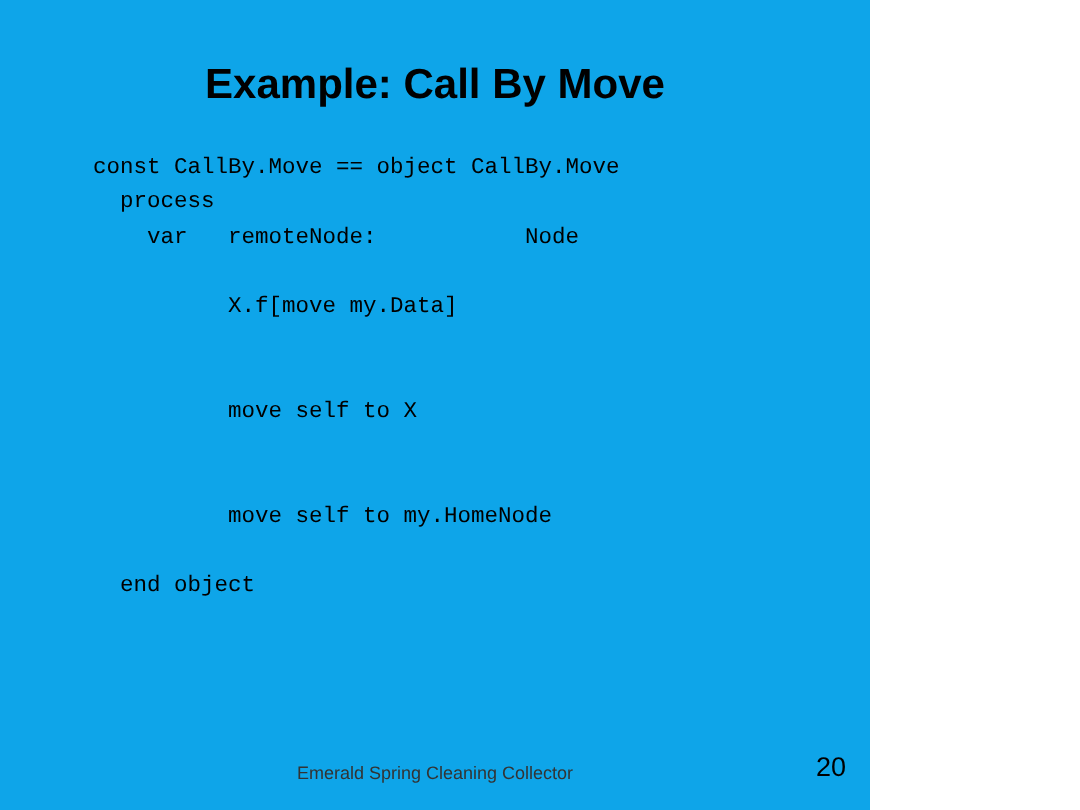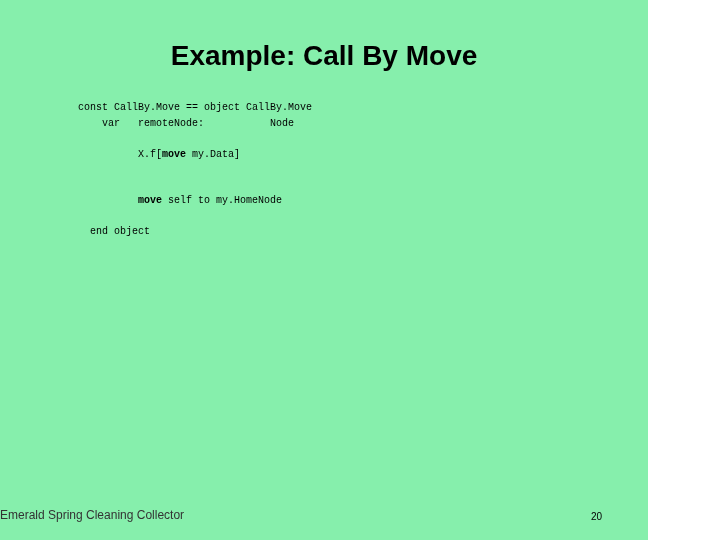--- a/index.html
+++ b/index.html
@@ -11,96 +11,101 @@
     body {
       width: 720px;
       height: 540px;
       background: #ffffff;
       font-family: Arial, Helvetica, sans-serif;
       overflow: hidden;
       position: relative;
     }
 
     .slide-container {
-      width: 648px;
+      width: 580px;
       height: 540px;
-      background: #86efac;
+      background: #0ea5e9;
       position: relative;
       padding: 30px 50px;
     }
 
     .slide-title {
       text-align: center;
       font-size: 28px;
       font-weight: bold;
       color: #000000;
       margin-bottom: 28px;
       margin-top: 10px;
     }
 
     .code-block {
       font-family: 'Courier New', Courier, monospace;
-      font-size: 10px;
+      font-size: 15px;
       line-height: 1.55;
       color: #000000;
-      margin-left: 28px;
+      margin-left: 12px;
     }
 
     .code-line {
       white-space: pre;
       display: block;
     }
 
     .bold {
-      font-weight: bold;
+      font-weight: normal;
     }
 
     .footer {
       position: absolute;
       bottom: 18px;
       left: 0;
       right: 0;
       display: flex;
+      justify-content: center;
       align-items: center;
     }
 
     .footer-text {
       font-size: 12px;
       color: #333333;
       text-align: center;
     }
 
     .page-number {
       position: absolute;
       bottom: 18px;
-      right: 46px;
-      font-size: 10px;
+      right: 16px;
+      font-size: 18px;
       color: #000000;
     }
   </style>
 </head>
 <body>
 
 <div class="slide-container">
 
   <h1 class="slide-title">Example: Call By Move</h1>
 
   <div class="code-block">
 
     <span class="code-line">const CallBy.Move == object CallBy.Move</span>
 
+    <span class="code-line">  process</span>
 
 
 
     <span class="code-line">    var   remoteNode:           Node</span>
 
     <span class="code-line">
       <span>    X.f[</span><span class="bold">move</span><span> my.Data]</span>
     </span>
 
+    <span class="code-line">
+      <span>    </span><span class="bold">move</span><span> self to X</span>
+    </span>
 
 
     <span class="code-line">
       <span>    </span><span class="bold">move</span><span> self to my.HomeNode</span>
     </span>
 
     <span class="code-line">  end object</span>
 
 
   </div>

